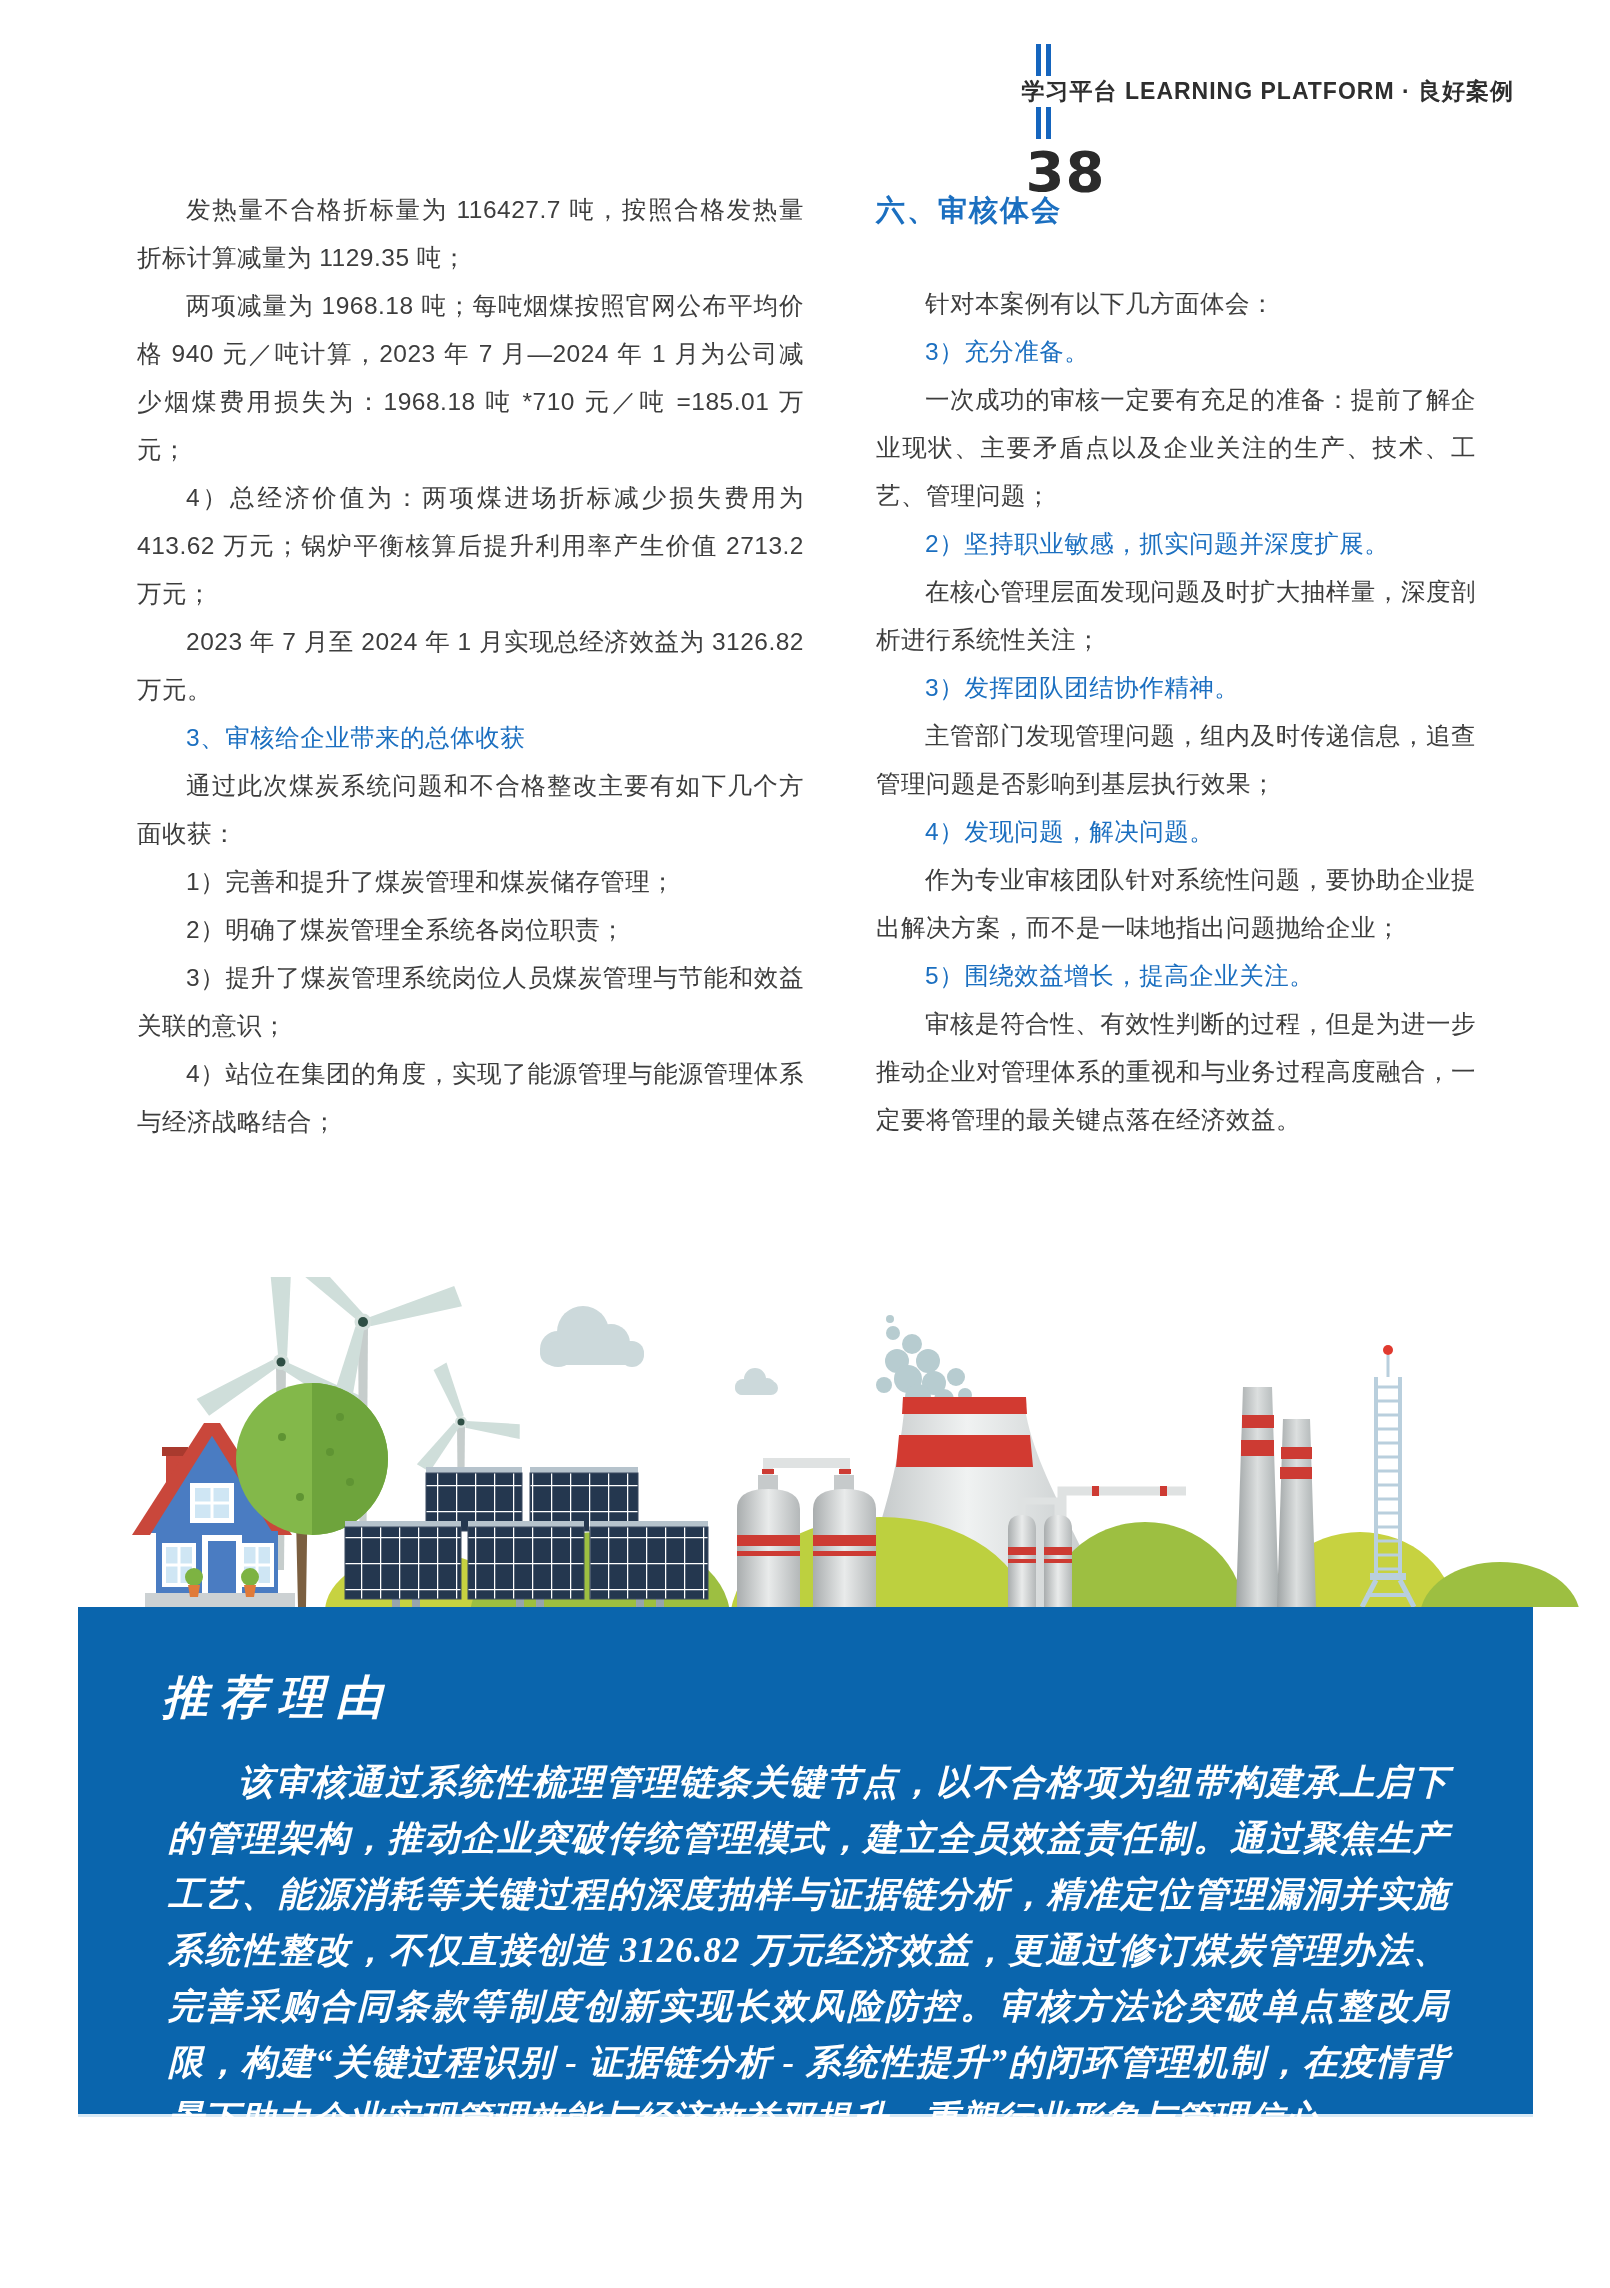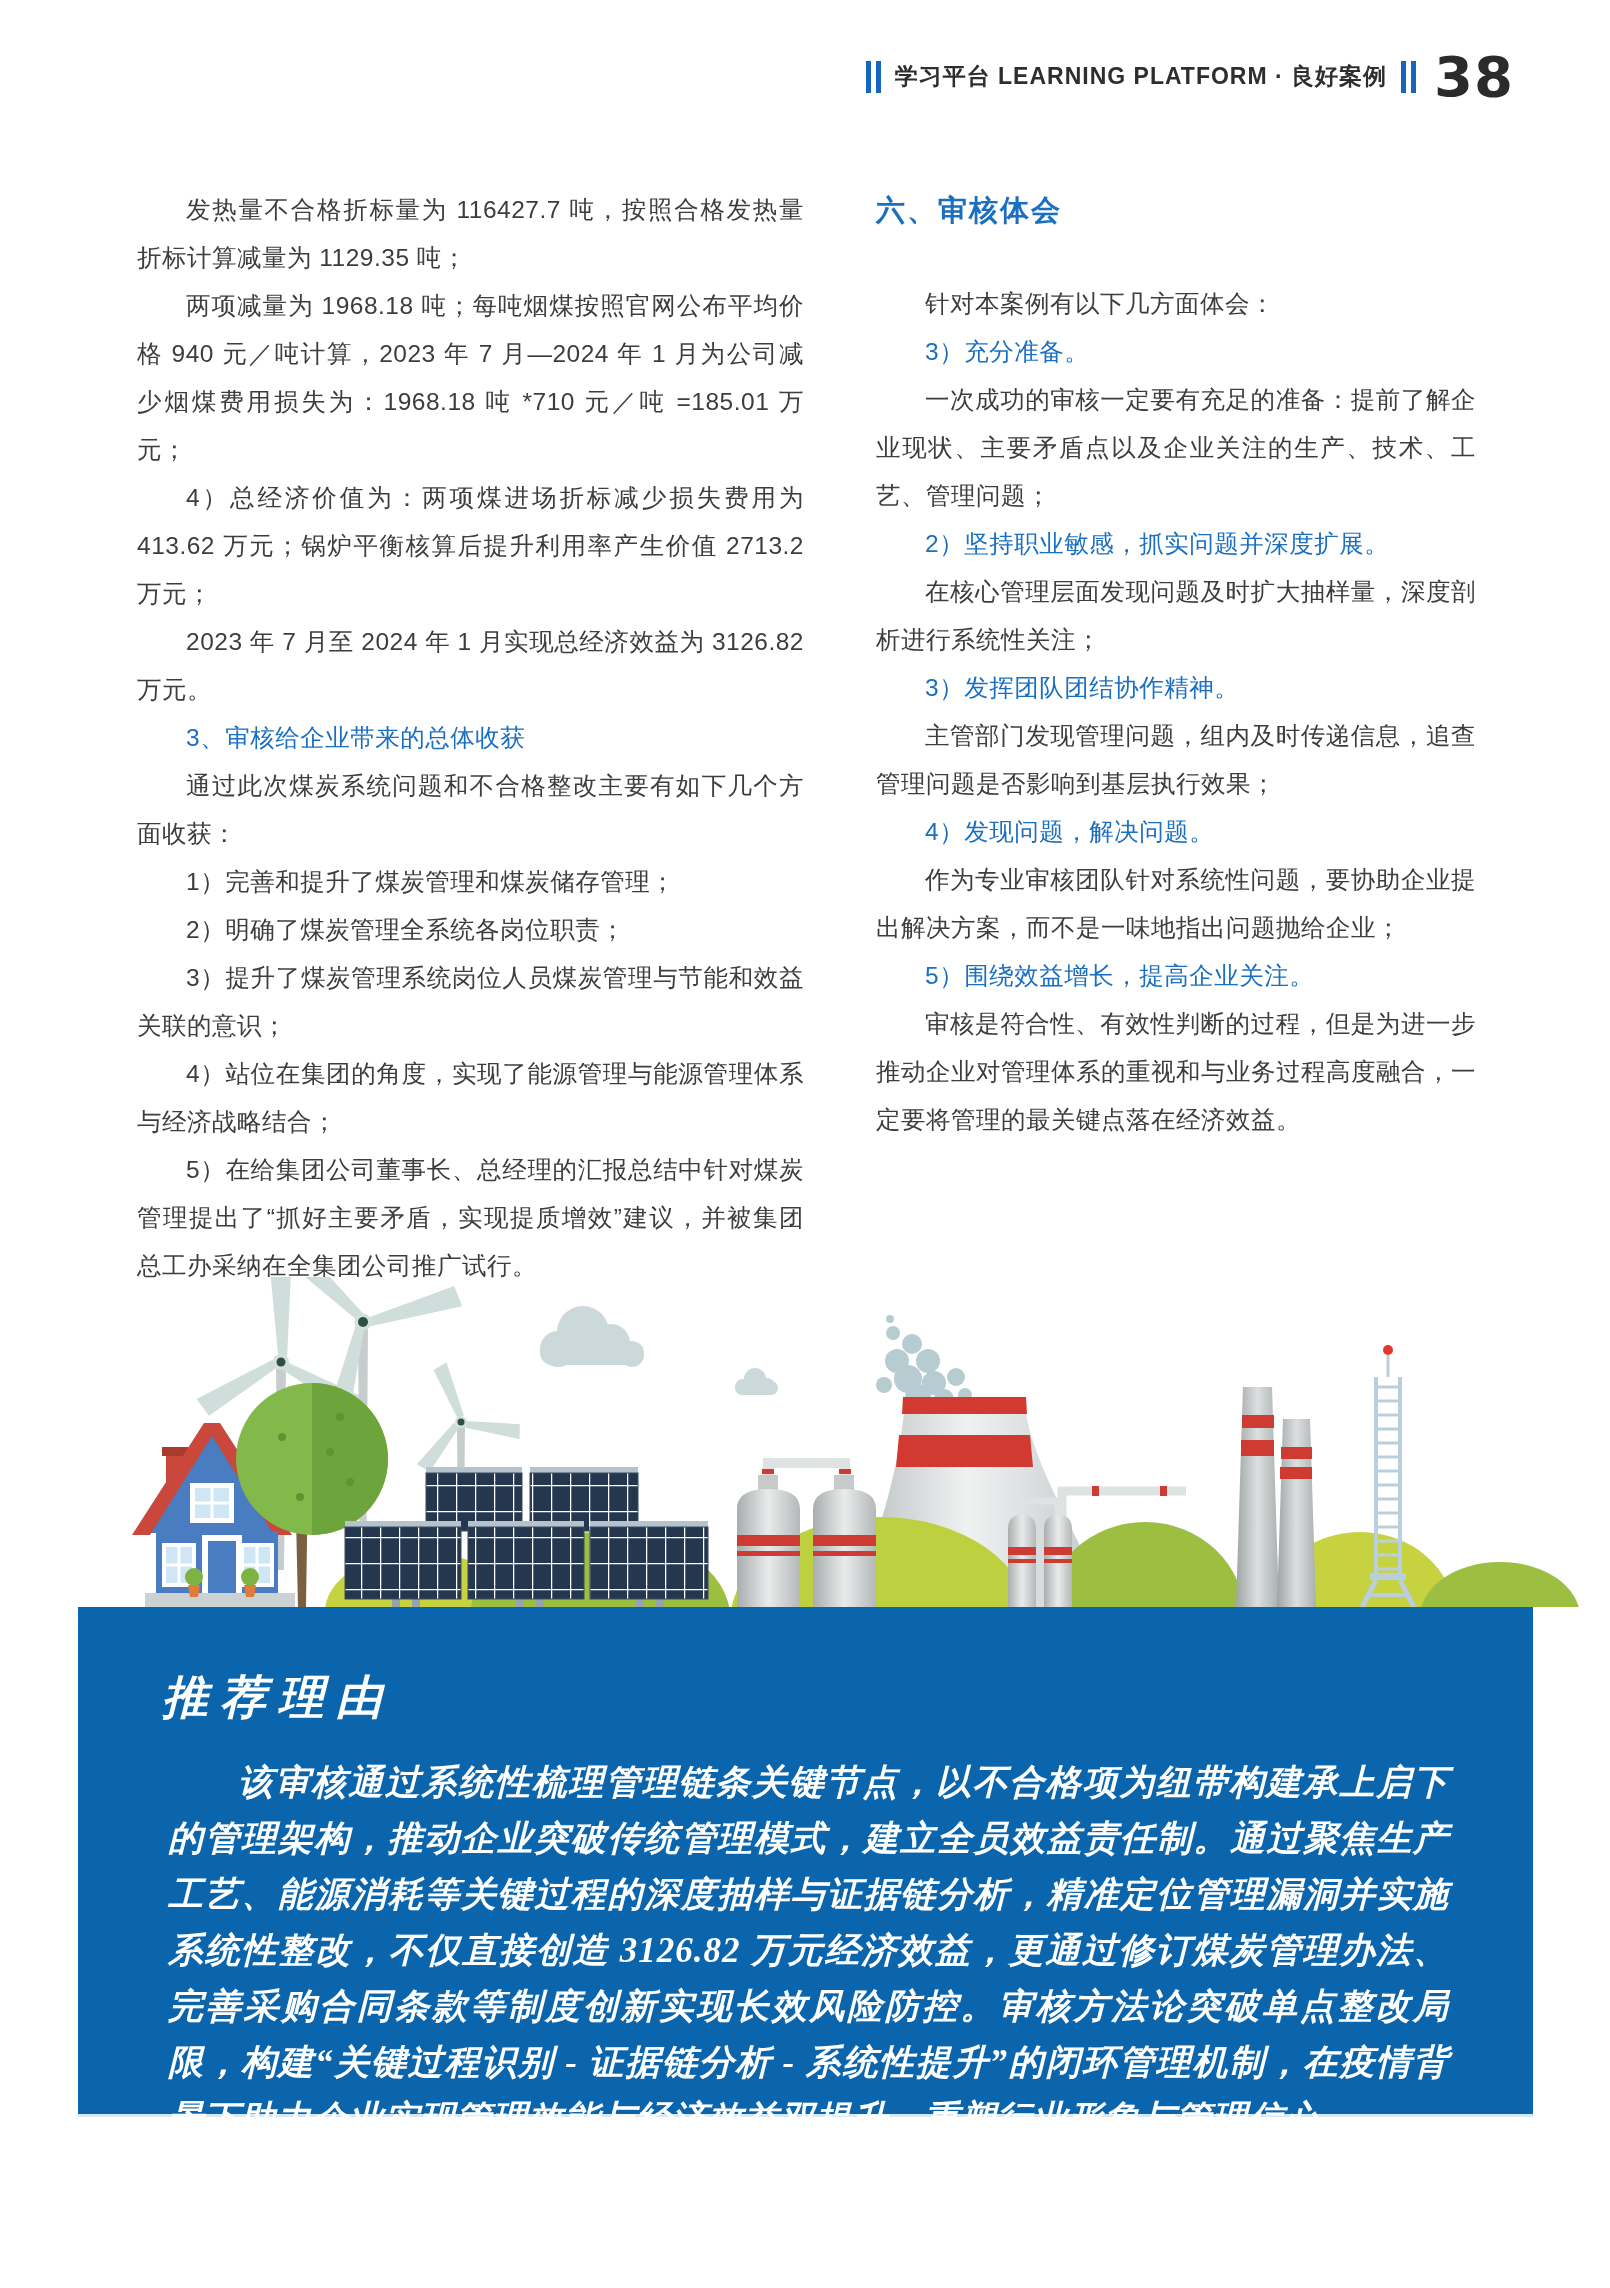--- a/index.html
+++ b/index.html
@@ -1,20 +1,20 @@
 <!DOCTYPE html>
 <html><head>
 <meta charset="utf-8">
 <style>
   html,body{margin:0;padding:0;background:#ffffff;}
   .page{position:relative;width:1610px;height:2288px;background:#ffffff;overflow:hidden;
         font-family:"Liberation Sans","DejaVu Sans",sans-serif;}
 
   
-  .header{position:absolute;top:44px;right:96px;display:flex;align-items:center;}
+  .header{position:absolute;top:44px;right:96px;display:flex;flex-direction:column;}
   .dbar{width:15px;height:32px;margin:0 14px;
         background:linear-gradient(to right,#1565be 0 5px,transparent 5px 10px,#1565be 10px 15px);}
   .header-label{font-size:23px;font-weight:bold;color:#2e2e2e;letter-spacing:1px;white-space:nowrap;}
   .page-number{font-size:56px;font-weight:bold;color:#2b2b2b;margin-left:4px;letter-spacing:1px;
                font-family:"DejaVu Sans",sans-serif;}
 
   
   .col{position:absolute;top:186px;color:#3d3d3d;font-size:24.5px;line-height:48px;
        text-align:justify;letter-spacing:0.5px;}
   .col-left{left:137px;width:667px;}
@@ -52,21 +52,20 @@
     <p>发热量不合格折标量为 116427.7 吨，按照合格发热量折标计算减量为 1129.35 吨；</p>
     <p>两项减量为 1968.18 吨；每吨烟煤按照官网公布平均价格 940 元／吨计算，2023 年 7 月—2024 年 1 月为公司减少烟煤费用损失为：1968.18 吨 *710 元／吨 =185.01 万元；</p>
     <p>4）总经济价值为：两项煤进场折标减少损失费用为 413.62 万元；锅炉平衡核算后提升利用率产生价值 2713.2 万元；</p>
     <p>2023 年 7 月至 2024 年 1 月实现总经济效益为 3126.82 万元。</p>
     <p class="p-blue">3、审核给企业带来的总体收获</p>
     <p>通过此次煤炭系统问题和不合格整改主要有如下几个方面收获：</p>
     <p>1）完善和提升了煤炭管理和煤炭储存管理；</p>
     <p>2）明确了煤炭管理全系统各岗位职责；</p>
     <p>3）提升了煤炭管理系统岗位人员煤炭管理与节能和效益关联的意识；</p>
     <p>4）站位在集团的角度，实现了能源管理与能源管理体系与经济战略结合；</p>
-    <p>5）在给集团公司董事长、总经理的汇报总结中针对煤炭管理提出了“抓好主要矛盾，实现提质增效”建议，并被集团总工办采纳在全集团公司推广试行。</p>
   </div>
 
   <div class="col col-right">
     <div class="col-heading">六、审核体会</div>
     <p>针对本案例有以下几方面体会：</p>
     <p class="p-blue">3）充分准备。</p>
     <p>一次成功的审核一定要有充足的准备：提前了解企业现状、主要矛盾点以及企业关注的生产、技术、工艺、管理问题；</p>
     <p class="p-blue">2）坚持职业敏感，抓实问题并深度扩展。</p>
     <p>在核心管理层面发现问题及时扩大抽样量，深度剖析进行系统性关注；</p>
     <p class="p-blue">3）发挥团队团结协作精神。</p>

